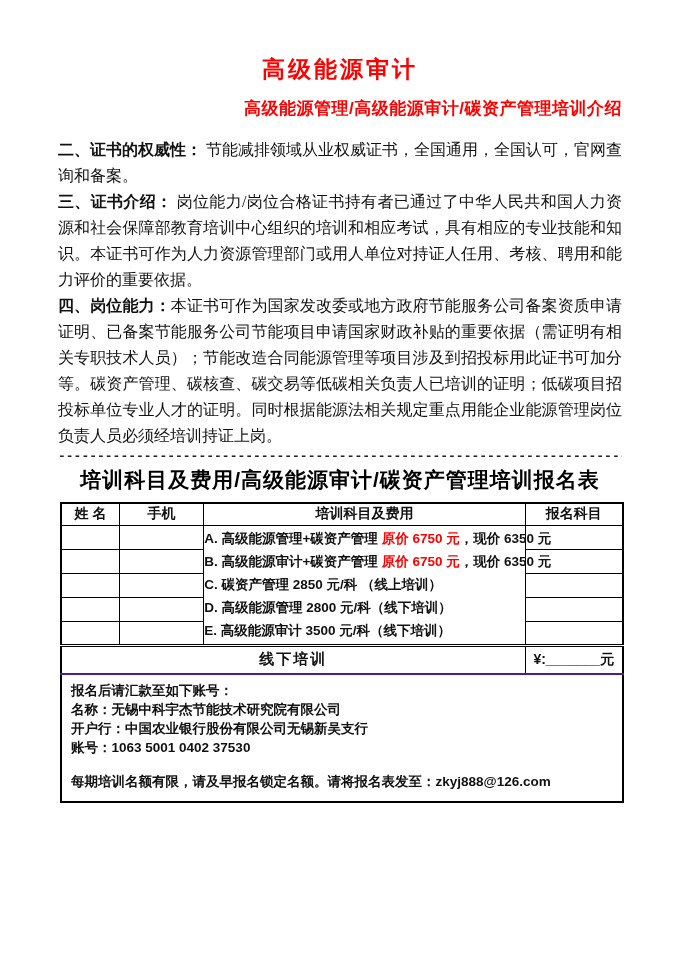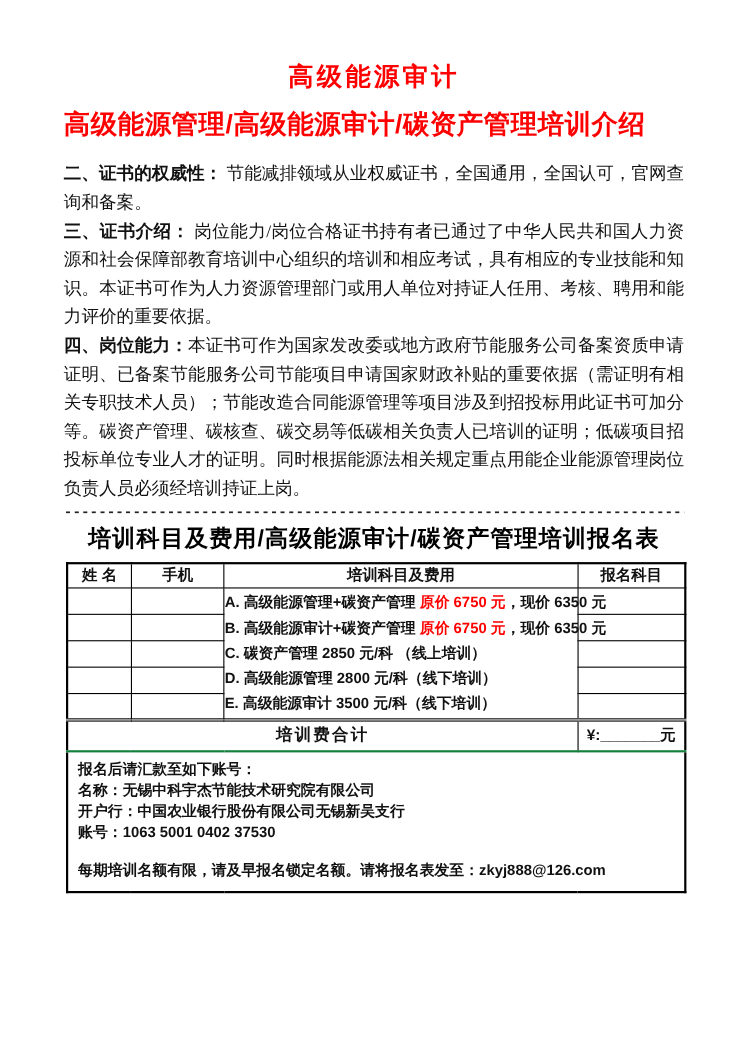--- a/index.html
+++ b/index.html
@@ -18,25 +18,25 @@
     margin: 0 0 12px 0;
     text-align: center;
     color: var(--accent);
     font-family: "Liberation Sans", "DejaVu Sans", sans-serif;
     font-weight: bold;
     font-size: 23px;
     letter-spacing: 3px;
   }
   h2.doc-subtitle {
     margin: 0 0 17px 0;
-    text-align: left;
+    text-align: right;
     color: var(--accent);
     font-family: "Liberation Sans", "DejaVu Sans", sans-serif;
     font-weight: bold;
-    font-size: 24px;
+    font-size: 17px;
     letter-spacing: 0.5px;
   }
 
   .intro p {
     margin: 0;
     font-size: 16px;
     line-height: 26px;
     text-align: justify;
   }
   .intro .lead {
@@ -91,21 +91,21 @@
   tr.total-row td { border-top: 3px double #000; height: 29px; }
   td.total-label {
     text-align: center; font-size: 15px; font-weight: bold;
     letter-spacing: 2px;
   }
   td.total-value {
     text-align: center; font-size: 14px; font-weight: bold;
     font-family: "Liberation Sans", "DejaVu Sans", sans-serif;
   }
 
-  tr.bank-row td { border-top: 2px solid #15803d; padding: 6px 10px 10px 9px; }
+  tr.bank-row td { border-top: 2px solid #4c1d95; padding: 6px 10px 10px 9px; }
   .bank-line {
     font-size: 13.5px; font-weight: bold; line-height: 19px;
   }
   .bank-note {
     margin-top: 15px;
     font-size: 13.5px; font-weight: bold; line-height: 19px;
   }
 </style>
 </head>
 <body>
@@ -169,21 +169,21 @@
           <td class="fill-cell"></td>
         </tr>
         <tr>
           <td class="fill-cell"></td>
           <td class="fill-cell"></td>
           <td class="fill-cell"></td>
         </tr>
       </tbody>
     <tfoot>
       <tr class="total-row">
-        <td class="total-label" colspan="3">培训费合计</td>
+        <td class="total-label" colspan="3">线下培训</td>
         <td class="total-value">¥:_______元</td>
       </tr>
       <tr class="bank-row">
         <td colspan="4">
           <div id="bank-lines">
               <div class="bank-line">报名后请汇款至如下账号：</div>
               <div class="bank-line">名称：无锡中科宇杰节能技术研究院有限公司</div>
               <div class="bank-line">开户行：中国农业银行股份有限公司无锡新吴支行</div>
               <div class="bank-line">账号：1063 5001 0402 37530</div>
             </div>

